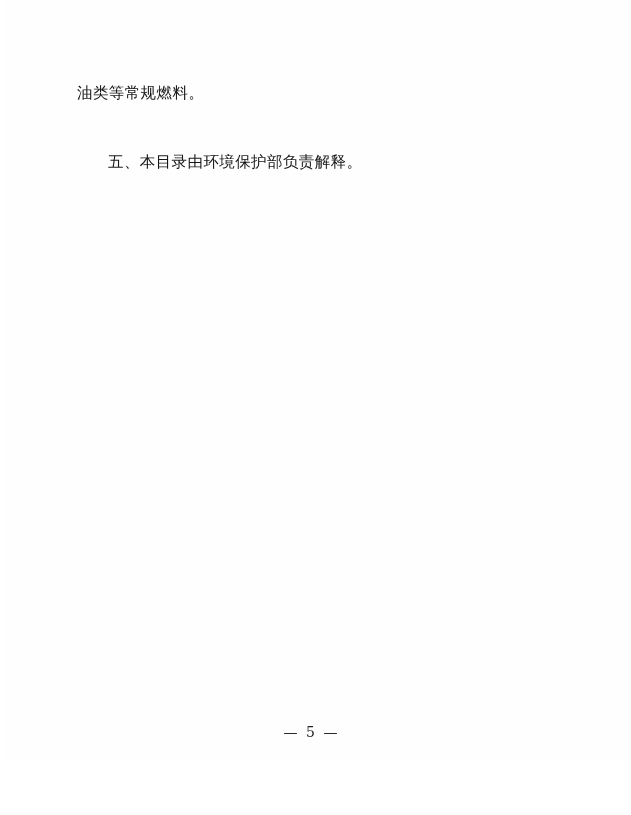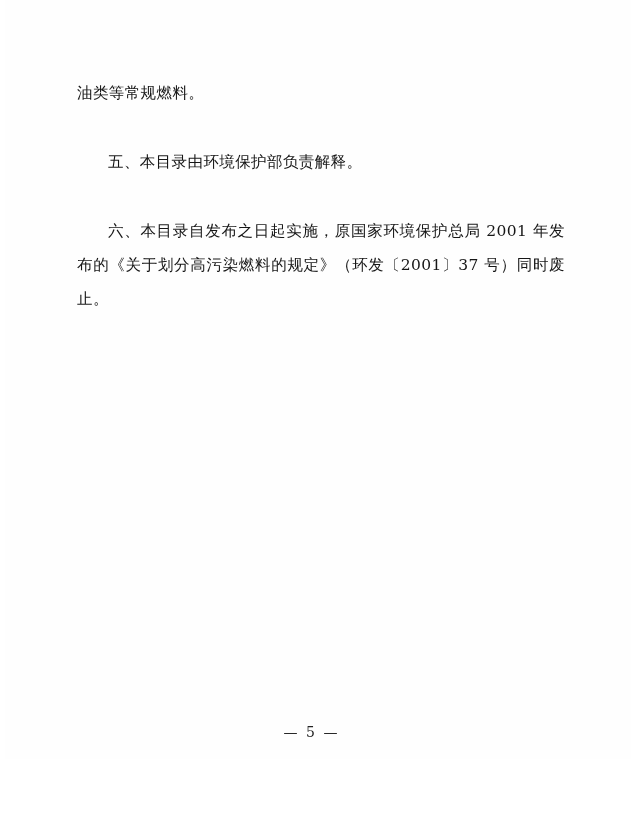--- a/index.html
+++ b/index.html
@@ -60,20 +60,19 @@
   }
 </style>
 </head>
 <body>
 
 <div class="page">
 
   <div class="body-text">
     <p class="para">油类等常规燃料。</p>
     <p class="para indent">五、本目录由环境保护部负责解释。</p>
-    <p class="para indent">六、本目录自发布之日起实施，原国家环境保护总局 2001 年发布的《关于划分高污染燃料的规定》（环发〔2001〕37 号）同时废止。</p>
   </div>
 
   <div class="footer">
     <span class="page-number">— 5 —</span>
   </div>
 
 </div>
 
 </body></html>

